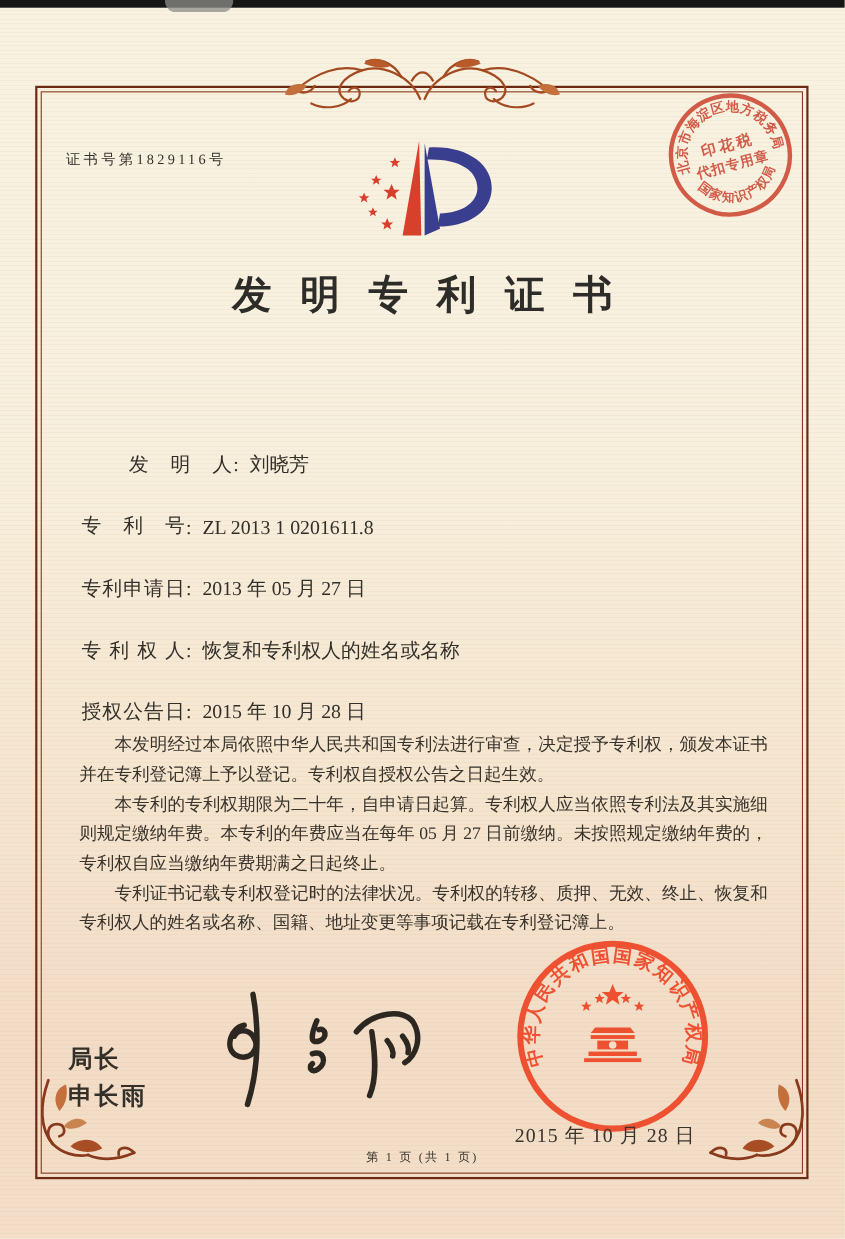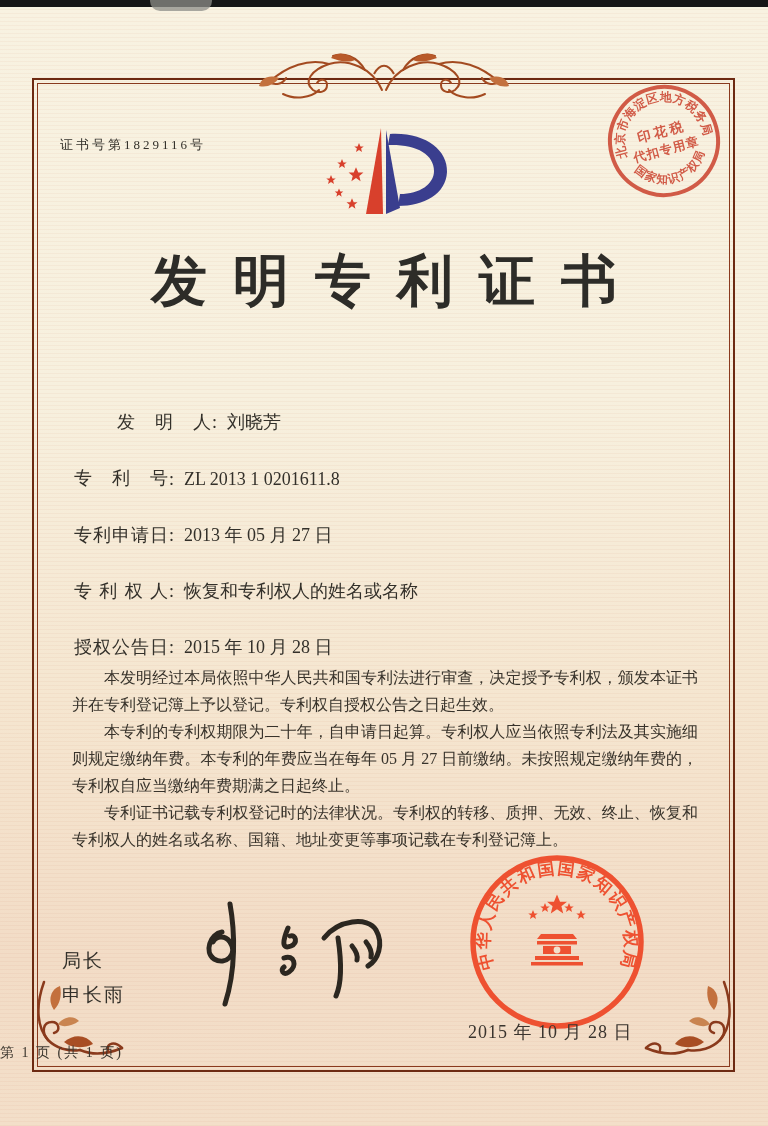--- a/index.html
+++ b/index.html
@@ -13,32 +13,32 @@
     background:
       repeating-linear-gradient(0deg, rgba(205,125,95,.07) 0 1px, transparent 1px 4px),
       linear-gradient(180deg,#f8f2e1 0%,#f7f0de 35%,#f5e6d0 62%,#f2dcc6 85%,#f3dfc9 100%);
   }
   .scan-strip{position:absolute;left:0;top:0;width:768px;height:7px;background:#161616;}
   .scan-blob{position:absolute;left:150px;top:0;width:62px;height:11px;background:#8e8e88;opacity:.75;border-radius:0 0 10px 10px;}
   .frame{position:absolute;left:32px;top:78px;right:33px;bottom:54px;border:2px solid #6d2a12;}
   .frame::after{content:"";position:absolute;inset:3px;border:1px solid #8a3a1e;}
   .abs{position:absolute;}
   .cert-no{left:60px;top:136px;font-size:13px;letter-spacing:3px;color:#33302a;}
-  .title{left:0;top:244px;width:768px;text-align:center;font-size:56px;font-weight:700;
+  .title{left:0;top:244px;width:768px;text-align:center;font-size:36px;font-weight:700;
          letter-spacing:26px;text-indent:26px;color:#2d2c28;}
   .field{left:74px;font-size:18px;color:#33302a;white-space:nowrap;}
   .flabel{display:inline-block;width:94px;text-align:justify;text-align-last:justify;text-justify:inter-character;vertical-align:bottom;}
   .fcolon{display:inline-block;margin-left:1px;}
   .fvalue{margin-left:10px;}
   .bodytext{left:72px;top:664px;width:626px;font-size:16px;line-height:27px;
             color:#38332b;text-align:justify;text-justify:inter-ideograph;}
   .bodytext p{margin:0;text-indent:2em;}
-  .director{left:62px;font-size:19px;font-weight:400;color:#33302a;letter-spacing:2px;}
+  .director{left:62px;font-size:22px;font-weight:700;color:#33302a;letter-spacing:2px;}
   .issue-date{left:468px;top:1020px;font-size:18px;color:#3a342e;letter-spacing:1px;z-index:6;}
-  .footer{left:0;top:1044px;width:768px;font-size:14px;letter-spacing:2px;color:#3a352d;}
+  .footer{left:0;top:1044px;width:768px;text-align:center;font-size:11px;letter-spacing:2px;color:#3a352d;}
   svg{display:block;}
   .seal-svg{opacity:.93;}
   .stamp-svg{opacity:.88;}
 </style>
 </head>
 <body>
 
 <div class="paper">
 
   <div class="scan-strip"></div>

